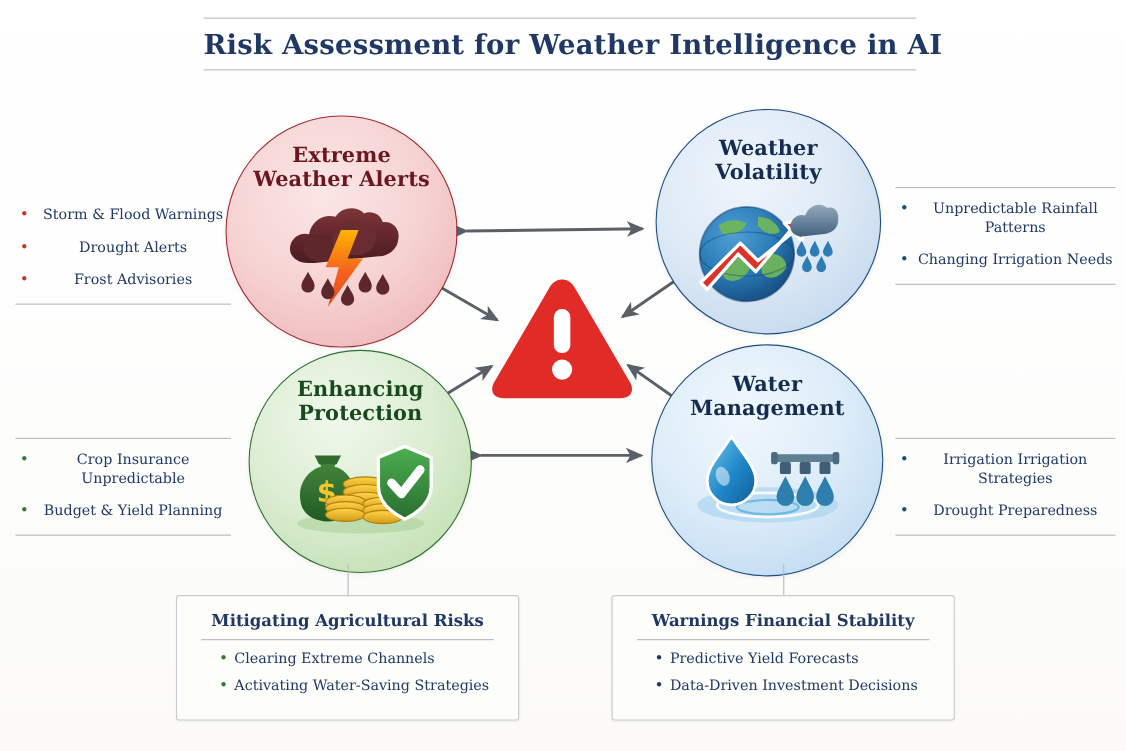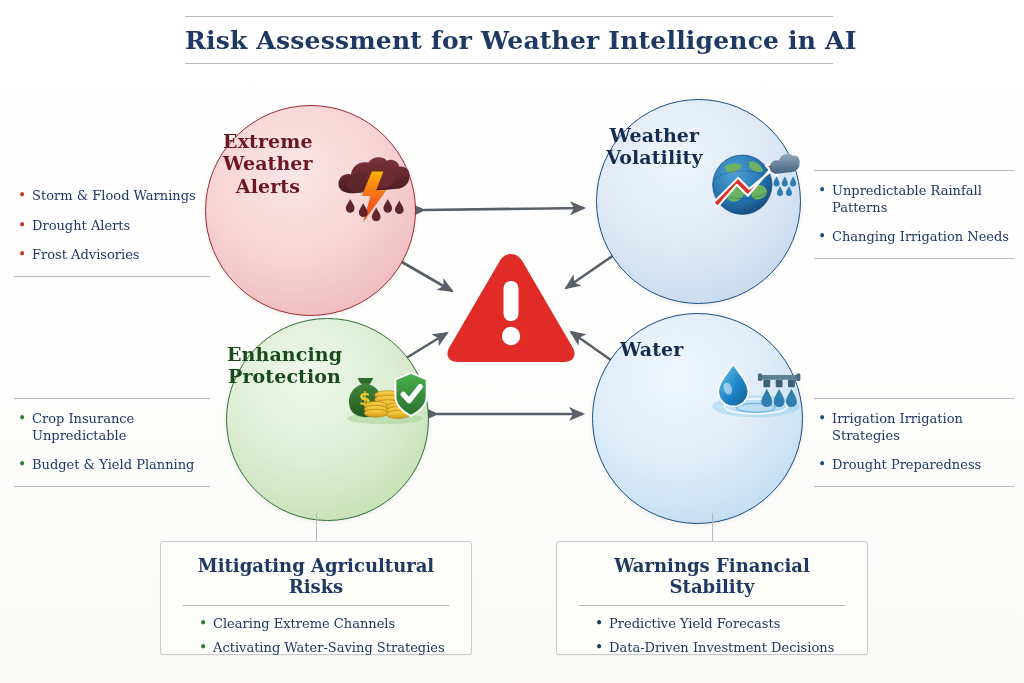--- a/index.html
+++ b/index.html
@@ -28,21 +28,22 @@
     font-size: 25px; font-weight: bold; color: #1f3864;
     letter-spacing: .2px;
     padding: 9px 0 8px;
     white-space: nowrap;
   }
 
   
   .node {
     position: absolute;
     border-radius: 50%;
-    display: flex; flex-direction: row;
+    display: flex; flex-direction: column;
+    align-items: center;
     padding-top: 24px;
     box-shadow: 0 1px 5px rgba(0,0,0,.07);
   }
   .node-label {
     font-family: "DejaVu Serif", "Liberation Serif", serif;
     font-weight: bold;
     font-size: 19px;
     line-height: 1.18;
     text-align: center;
     width: 82%;
@@ -82,21 +83,21 @@
   #hazard {
     position: absolute; left: 443px; top: 248px; width: 136px; height: 118px;
   }
 
   
   #arrows { position: absolute; left: 0; top: 0; width: 1024px; height: 683px; }
 
   
   .side-list { position: absolute; width: 196px; }
   .side-list .rule { height: 1px; background: #b5b8bf; width: 100%; }
-  .side-list ul { list-style: none; padding: 12px 0 12px 4px; }
+  .side-list ul { list-style: none; padding: 12px 0 12px 4px; text-align: center; }
   .side-list li {
     position: relative;
     padding-left: 14px;
     margin: 0 0 13px 0;
     font-size: 13px;
     line-height: 1.28;
     color: #1f3864;
     font-family: "DejaVu Serif", "Liberation Serif", serif;
   }
   .side-list li:last-child { margin-bottom: 0; }
@@ -118,21 +119,21 @@
   .card {
     position: absolute;
     background: #fdfdfa;
     border: 1px solid #c8cbd0;
     border-radius: 3px;
     box-shadow: 0 1px 2px rgba(0,0,0,.05);
     padding: 13px 16px 14px;
   }
   .card-title {
     font-family: "DejaVu Serif", "Liberation Serif", serif;
-    font-weight: bold; font-size: 18px; color: #1f3864;
+    font-weight: bold; font-size: 15px; color: #1f3864;
     text-align: center; padding-bottom: 8px;
   }
   .card-rule { height: 1px; background: #b5b8bf; margin: 0 6px 10px; }
   .card ul { list-style: none; padding-left: 22px; }
   .card li {
     position: relative; padding-left: 14px; margin-bottom: 9px;
     font-size: 13px; color: #1f3864;
     font-family: "DejaVu Serif", "Liberation Serif", serif;
   }
   .card li:last-child { margin-bottom: 12px; }
@@ -289,20 +290,21 @@
         <ellipse cx="86" cy="76" rx="18" ry="6" fill="url(#gCoin)" stroke="#b07e10" stroke-width="1"></ellipse>
       </g>
       <path d="M106 12 L130 22 L130 48 C130 62 118 72 106 78 C94 72 82 62 82 48 L82 22 Z" fill="url(#gShield)" stroke="#ffffff" stroke-width="3"></path>
       <path d="M94 45 L103 55 L120 33" fill="none" stroke="#ffffff" stroke-width="8" stroke-linecap="round" stroke-linejoin="round"></path>
     </svg>
   </div>
 
   <div class="node" id="node-water">
     <div class="node-label">
       <span>Water</span><br>
+      <span>Management</span>
     </div>
     <svg class="node-icon" width="134" height="92" viewBox="0 0 134 92">
       <ellipse cx="67" cy="70" rx="64" ry="16" fill="#9fcfec" opacity=".55"></ellipse>
       <ellipse cx="67" cy="70" rx="46" ry="11" fill="none" stroke="#ffffff" stroke-width="2.5" opacity=".85"></ellipse>
       <ellipse cx="67" cy="72" rx="28" ry="6.5" fill="none" stroke="#5bb0df" stroke-width="2" opacity=".8"></ellipse>
       <path d="M34 8 C46 26 56 36 56 48 a22 22 0 0 1 -44 0 C12 36 22 26 34 8 Z" fill="url(#gDrop)" stroke="#ffffff" stroke-width="2.5"></path>
       <ellipse cx="26" cy="44" rx="6" ry="9" fill="#ffffff" opacity=".5" transform="rotate(-20 26 44)"></ellipse>
       <rect x="72" y="24" width="58" height="7" rx="2.5" fill="#5f7f93"></rect>
       <rect x="70" y="22" width="6" height="11" rx="2" fill="#4b6b80"></rect>
       <rect x="126" y="22" width="6" height="11" rx="2" fill="#4b6b80"></rect>

